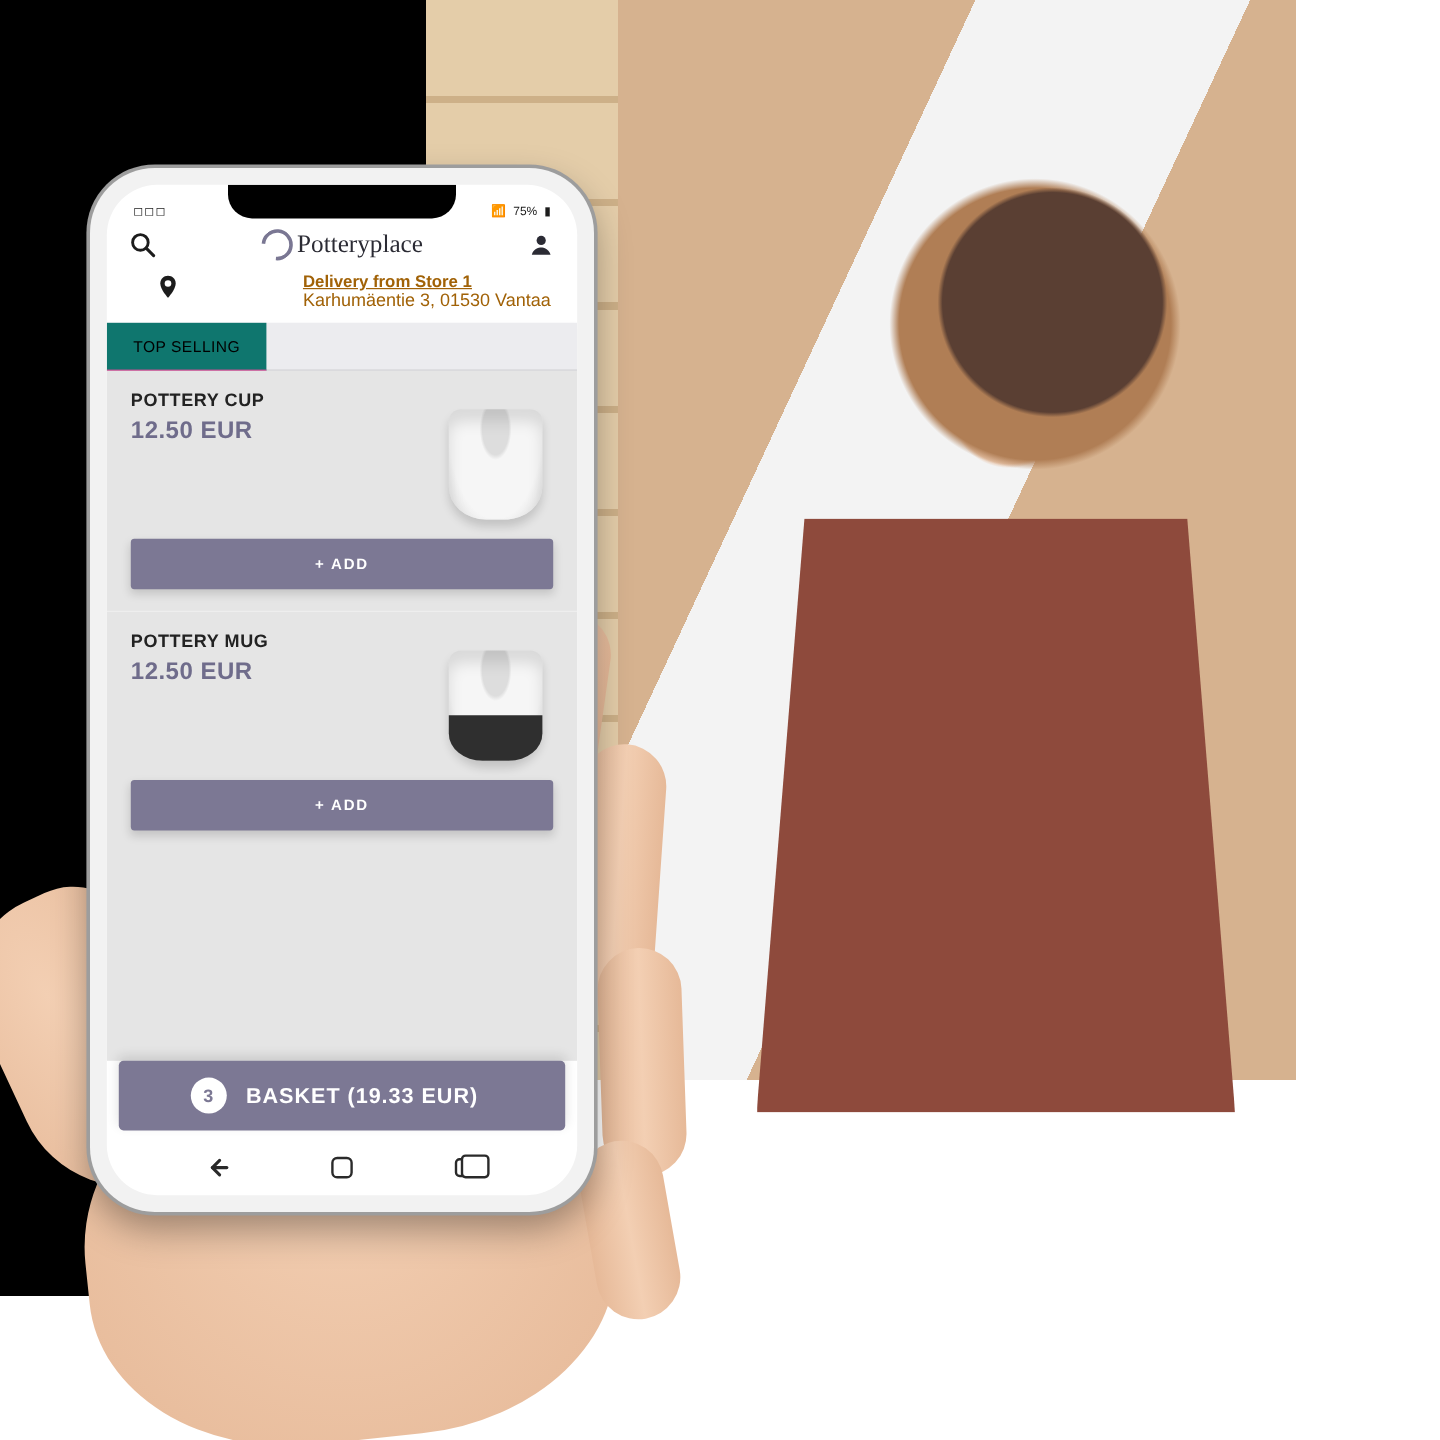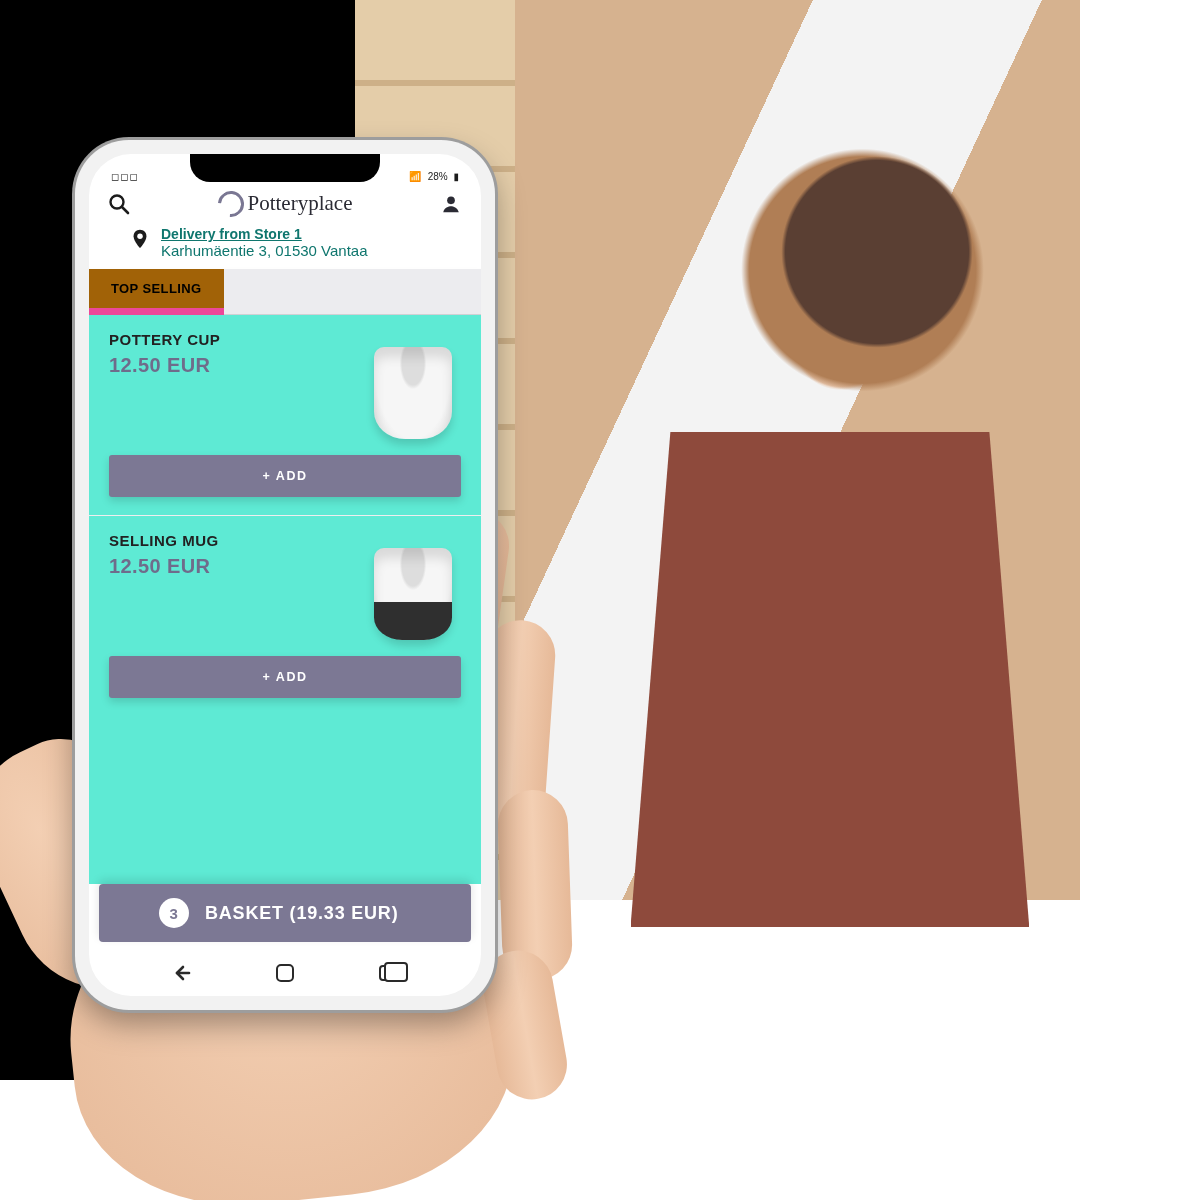--- a/index.html
+++ b/index.html
@@ -95,34 +95,34 @@
     font-size:21px; color:#2b2b34; display:flex; gap:4px;
   }
   .brand-circle{
     width:26px;height:26px;border:3px solid #7a7793;border-left-color:transparent;
     border-radius:50%; transform:rotate(-40deg);
   }
   .icon-btn{ width:28px; height:28px; display:flex; align-items:center; justify-content:center; color:#1c1c1c;}
 
   .delivery{
     display:flex; align-items:flex-start; gap:10px; padding:4px 22px 10px 40px;
-    font-size:14px; color:#0f766e;
+    font-size:14px; color:#a16207;justify-content:space-between;
   }
   .delivery .title{ font-weight:700; text-decoration:underline; }
   .delivery .addr{ font-size:15px; }
 
   .tabs{
     background:#ececef; display:flex; box-shadow:inset 0 -1px #d0d0d4, 0 3px 6px rgba(0,0,0,.06);
   }
   .tab{
-    padding:12px 22px; font-size:13px; font-weight:700; letter-spacing:.4px;
-    background:#a16207; border-bottom:7px solid #ec4899;
-  }
-
-  .list{ flex:1; overflow:hidden; background:#5eead4;}
+    padding:12px 22px; font-size:13px; font-weight:400; letter-spacing:.4px;
+    background:#0f766e; border-bottom:1px solid #ec4899;
+  }
+
+  .list{ flex:1; overflow:hidden; background:#e5e5e5;}
   .card{
     padding:16px 20px 0 20px;
   }
   .card .row{ display:flex; justify-content:space-between; align-items:flex-start; gap:16px; min-height:110px;}
   .pname{ font-weight:800; letter-spacing:.5px; font-size:15px; color:#222; margin-bottom:6px;}
   .price{ color:#6f6c8b; font-weight:700; font-size:20px; letter-spacing:.4px;}
   .thumb-img{ width:96px; height:108px; position:relative; flex:none;}
   .cup{
     position:absolute; inset:auto 0 0 0; margin:auto;
     width:78px; height:92px; border-radius:10px 10px 40% 40%/10px 10px 30% 30%;
@@ -179,21 +179,21 @@
 </div>
 
 <div class="phone">
   <div class="screen">
     <div class="notch"></div>
 
     <div class="statusbar">
       <span class="status-left">◻◻◻</span>
       <span class="status-right">
         <span>📶</span>
-        <span>28%</span>
+        <span>75%</span>
         <span>▮</span>
       </span>
     </div>
 
     <div class="app-header">
       <div class="icon-btn">
         <svg viewBox="0 0 24 24" width="24" height="24">
           <circle cx="10" cy="10" r="6.5" fill="none" stroke="#1c1c1c" stroke-width="2.4"></circle>
           <line x1="15" y1="15" x2="21" y2="21" stroke="#1c1c1c" stroke-width="2.6" stroke-linecap="round"></line>
         </svg>
@@ -235,21 +235,21 @@
           <div class="thumb-img">
             <div class="cup"></div>
           </div>
         </div>
         <button class="add-btn">+ ADD</button>
       </div>
 
       <div class="card">
         <div class="row">
           <div>
-            <div class="pname">SELLING MUG</div>
+            <div class="pname">POTTERY MUG</div>
             <div class="price">12.50 EUR</div>
           </div>
           <div class="thumb-img">
             <div class="cup"></div>
             <div class="mug-bottom"></div>
           </div>
         </div>
         <button class="add-btn">+ ADD</button>
       </div>
     </div>

